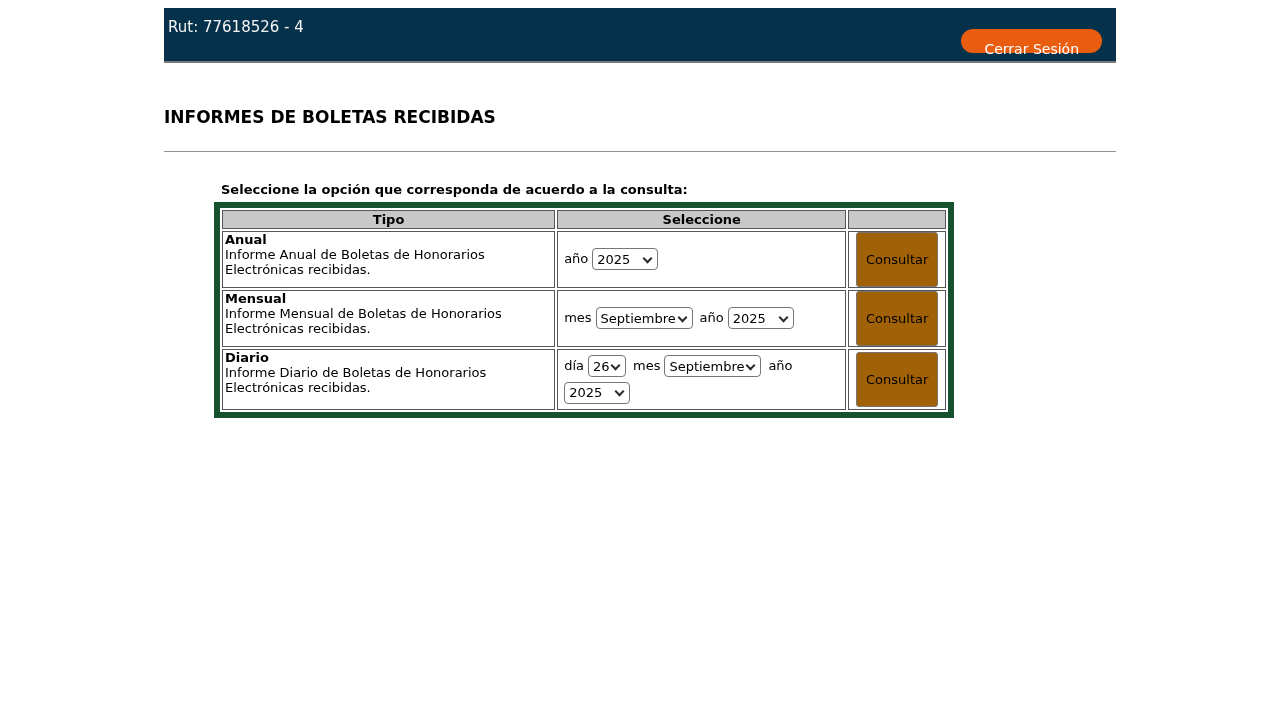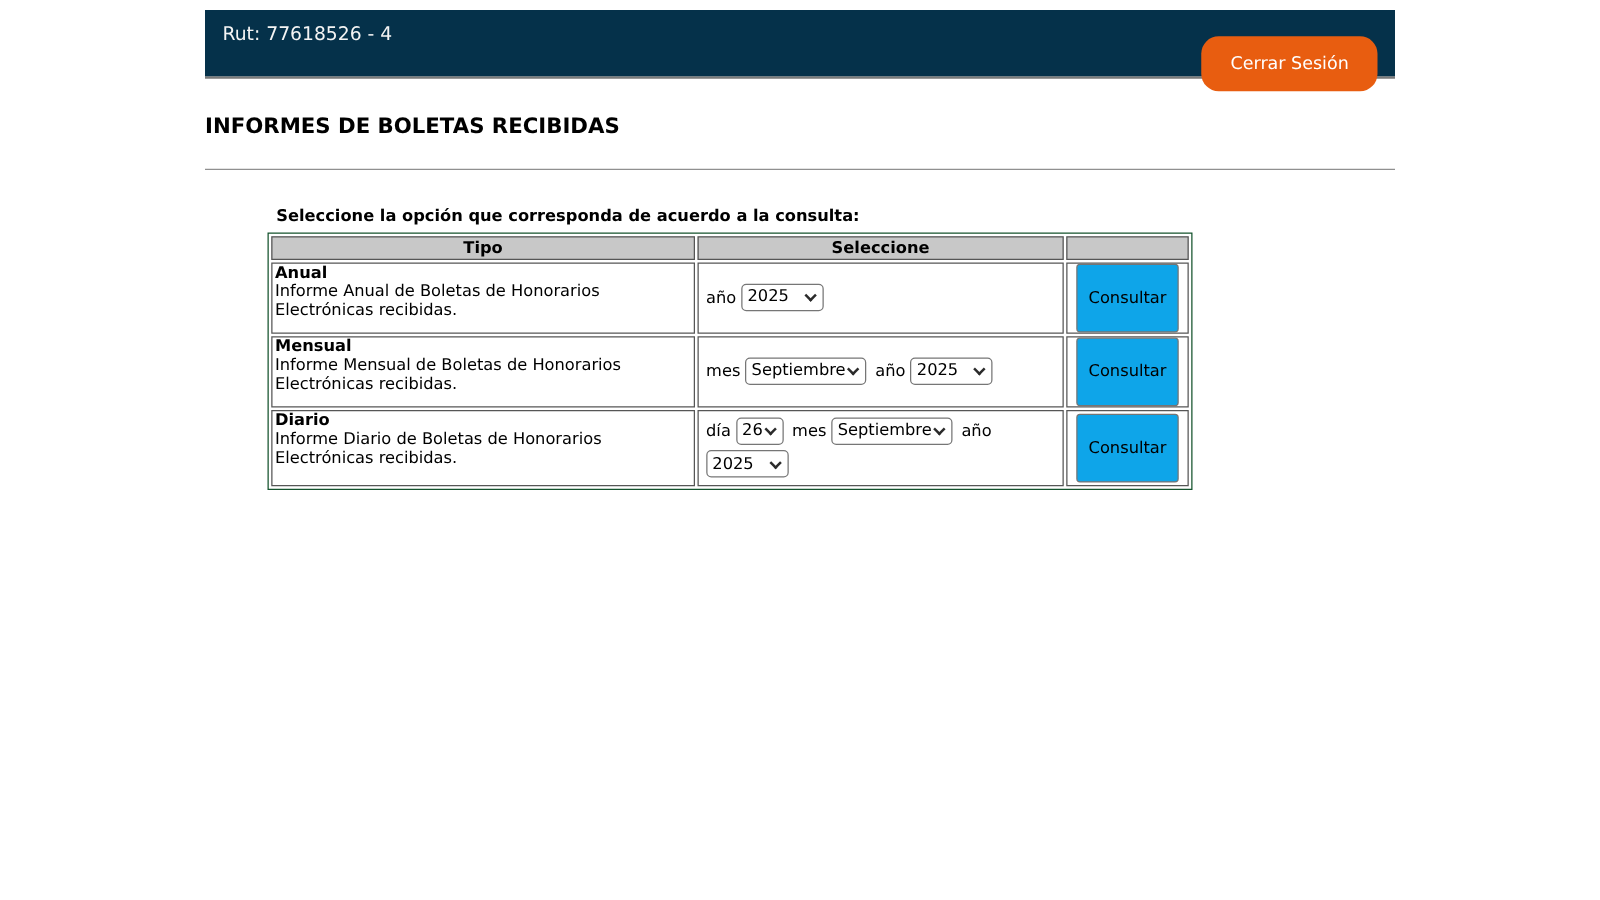--- a/index.html
+++ b/index.html
@@ -2,66 +2,66 @@
 <html><head>
 <meta charset="utf-8">
 <style>
   * { box-sizing: border-box; margin: 0; padding: 0; }
   html, body { width: 1280px; height: 720px; background: #ffffff; overflow: hidden;
     font-family: "DejaVu Sans", "Liberation Sans", sans-serif; }
   .page { width: 952px; margin: 0 auto; }
 
   
   .topbar { position: relative; margin-top: 8px; height: 53px; background: #05314a; }
-  .rut { position: absolute; left: 14px; top: 10px; color: #f4f4f4; font-size: 15px; }
-  .logout-btn { position: absolute; right: 14px; top: 21px; height: 44px; padding: 12px 23px;
+  .rut { position: absolute; left: 4px; top: 10px; color: #f4f4f4; font-size: 15px; }
+  .logout-btn { position: absolute; right: 14px; top: 21px; height: 24px; padding: 12px 23px;
     background: #e85d10; color: #ffffff; font-size: 14px; border: none; border-radius: 14px;
     font-family: inherit; cursor: pointer; }
 
   
   .header { height: 64px; display: flex; align-items: center; justify-content: space-between; }
   .logo-box { display: block; width: 131px; height: 44px; border: 1px solid #a8a8a8;
     overflow: hidden; color: #1f3a8f; font-size: 22px; line-height: 25px; padding: 1px 2px;
     text-decoration: none; cursor: pointer; }
   .broken-icon { display: inline-block; width: 16px; height: 15px; vertical-align: -1px; margin-right: 1px; }
   .nav { display: flex; gap: 41px; }
   .nav a { color: #1b6ca8; font-size: 22px; text-decoration: none; cursor: pointer; }
 
   .hr1 { border: none; border-top: 2px solid #7a7a7a; }
   .hr2 { border: none; border-top: 1px solid #909090; margin-top: 24px; }
 
   
-  .main-title { margin-top: 28px; font-size: 17px; font-weight: bold; color: #000; letter-spacing: 0; }
+  .main-title { margin-top: 44px; font-size: 17px; font-weight: bold; color: #000; letter-spacing: 0; }
   .subtitle { margin-top: 5px; font-size: 13.5px; color: #000; }
 
   .table-block { width: 852px; margin: 30px auto 0; }
   .prompt { font-size: 13px; font-weight: bold; padding-left: 7px; margin-bottom: 5px; }
 
-  table.reports { width: 740px; border: 1px solid #14532d; border-spacing: 2px; background: #fff; }
+  table.reports { width: 740px; border: 6px solid #14532d; border-spacing: 2px; background: #fff; }
   table.reports th { background: #c8c8c8; border: 1px solid #565656; font-size: 13px;
     font-weight: bold; height: 18px; text-align: center; padding: 1px 2px; }
   table.reports td { border: 1px solid #565656; font-size: 13px; }
   col.c1 { width: 340px; } col.c2 { width: 294px; } col.c3 { width: 98px; }
 
   td.tipo { vertical-align: top; padding: 0 3px 2px 2px; line-height: 15px; }
   .row-name { font-weight: bold; }
   td.sel { vertical-align: middle; padding: 3px 6px; line-height: 26px; }
   td.action { text-align: center; vertical-align: middle; }
 
   .ctl-label { margin-right: 4px; }
   .sel-wrap { position: relative; display: inline-block; margin-right: 7px; vertical-align: middle; }
   .sel-wrap::after { content: ""; position: absolute; right: 7px; top: 50%; width: 5px; height: 5px;
     border-right: 2px solid #2b2b2b; border-bottom: 2px solid #2b2b2b;
     transform: translateY(-72%) rotate(45deg); pointer-events: none; }
   .sel-wrap select { appearance: none; -webkit-appearance: none; height: 22px; font-size: 13px;
     font-family: inherit; background: #ffffff; border: 1px solid #767676; border-radius: 4px;
     padding: 0 7px 0 4px; color: #000; cursor: pointer; }
   select.w-ano { width: 66px; } select.w-mes { width: 97px; } select.w-dia { width: 38px; }
 
-  .consultar-btn { font-size: 13px; font-family: inherit; color: #000; background: #0ea5e9;
+  .consultar-btn { font-size: 13px; font-family: inherit; color: #000; background: #a16207;
     border: 1px solid #757575; border-radius: 3px; padding: 19px 9px; cursor: pointer; }
 </style>
 </head>
 <body>
 
 <div class="page">
 
   <div class="topbar">
     <span class="rut">Rut: 77618526 - 4</span>
     <button class="logout-btn">Cerrar Sesión</button>

